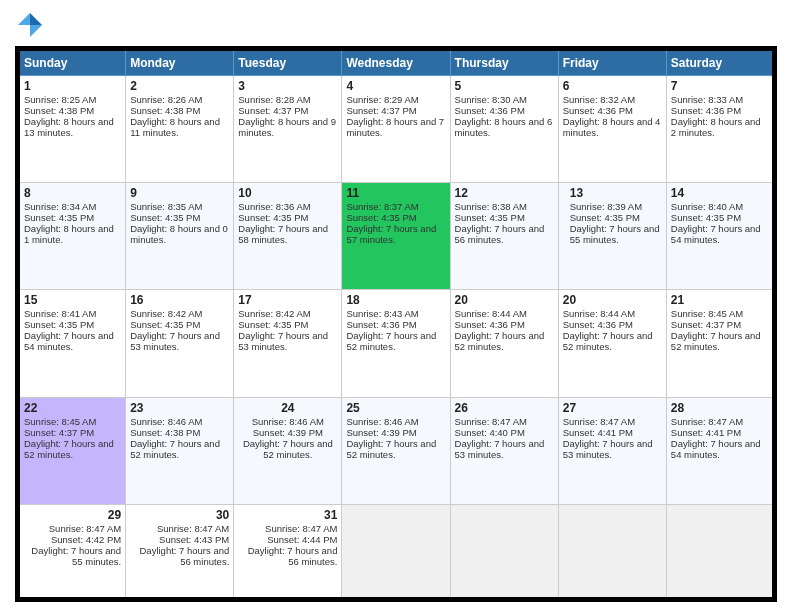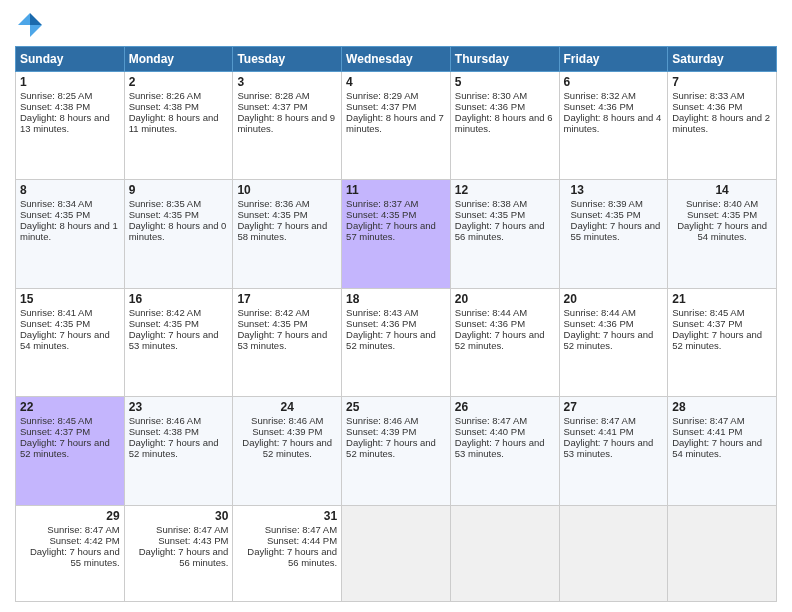--- a/index.html
+++ b/index.html
@@ -55,21 +55,21 @@
       font-weight: bold;
       color: #222;
       line-height: 1.1;
     }
     .location {
       font-size: 13px;
       color: #444;
     }
     .calendar {
       flex: 1;
-      border: 1px solid #000000;
+      border: 5px solid #000000;
       border-collapse: collapse;
       width: 100%;
       table-layout: fixed;
     }
     .calendar th {
       background: #2e6da4;
       color: #fff;
       font-size: 12px;
       font-weight: bold;
       padding: 5px 4px;
@@ -141,24 +141,24 @@
           <td><span class="day-num">3</span><span>Sunrise: 8:28 AM</span><br><span>Sunset: 4:37 PM</span><br><span>Daylight: 8 hours and 9 minutes.</span></td>
           <td><span class="day-num">4</span><span>Sunrise: 8:29 AM</span><br><span>Sunset: 4:37 PM</span><br><span>Daylight: 8 hours and 7 minutes.</span></td>
           <td><span class="day-num">5</span><span>Sunrise: 8:30 AM</span><br><span>Sunset: 4:36 PM</span><br><span>Daylight: 8 hours and 6 minutes.</span></td>
           <td><span class="day-num">6</span><span>Sunrise: 8:32 AM</span><br><span>Sunset: 4:36 PM</span><br><span>Daylight: 8 hours and 4 minutes.</span></td>
           <td><span class="day-num">7</span><span>Sunrise: 8:33 AM</span><br><span>Sunset: 4:36 PM</span><br><span>Daylight: 8 hours and 2 minutes.</span></td>
         </tr>
         <tr>
           <td style="background: rgb(245, 248, 252);"><span class="day-num">8</span><span>Sunrise: 8:34 AM</span><br><span>Sunset: 4:35 PM</span><br><span>Daylight: 8 hours and 1 minute.</span></td>
           <td style="background: rgb(245, 248, 252);"><span class="day-num">9</span><span>Sunrise: 8:35 AM</span><br><span>Sunset: 4:35 PM</span><br><span>Daylight: 8 hours and 0 minutes.</span></td>
           <td style="background: rgb(245, 248, 252);"><span class="day-num">10</span><span>Sunrise: 8:36 AM</span><br><span>Sunset: 4:35 PM</span><br><span>Daylight: 7 hours and 58 minutes.</span></td>
-          <td style="background: #c4b5fd;"><span class="day-num">11</span><span>Sunrise: 8:37 AM</span><br><span>Sunset: 4:35 PM</span><br><span>Daylight: 7 hours and 57 minutes.</span></td>
+          <td style="background: #22c55e;"><span class="day-num">11</span><span>Sunrise: 8:37 AM</span><br><span>Sunset: 4:35 PM</span><br><span>Daylight: 7 hours and 57 minutes.</span></td>
           <td style="background: rgb(245, 248, 252);"><span class="day-num">12</span><span>Sunrise: 8:38 AM</span><br><span>Sunset: 4:35 PM</span><br><span>Daylight: 7 hours and 56 minutes.</span></td>
           <td style="background: rgb(245, 248, 252); padding-left: 11px;"><span class="day-num">13</span><span>Sunrise: 8:39 AM</span><br><span>Sunset: 4:35 PM</span><br><span>Daylight: 7 hours and 55 minutes.</span></td>
-          <td style="background: rgb(245, 248, 252); text-align: center;"><span class="day-num">14</span><span>Sunrise: 8:40 AM</span><br><span>Sunset: 4:35 PM</span><br><span>Daylight: 7 hours and 54 minutes.</span></td>
+          <td style="background: rgb(245, 248, 252);"><span class="day-num">14</span><span>Sunrise: 8:40 AM</span><br><span>Sunset: 4:35 PM</span><br><span>Daylight: 7 hours and 54 minutes.</span></td>
         </tr>
         <tr>
           <td><span class="day-num">15</span><span>Sunrise: 8:41 AM</span><br><span>Sunset: 4:35 PM</span><br><span>Daylight: 7 hours and 54 minutes.</span></td>
           <td><span class="day-num">16</span><span>Sunrise: 8:42 AM</span><br><span>Sunset: 4:35 PM</span><br><span>Daylight: 7 hours and 53 minutes.</span></td>
           <td><span class="day-num">17</span><span>Sunrise: 8:42 AM</span><br><span>Sunset: 4:35 PM</span><br><span>Daylight: 7 hours and 53 minutes.</span></td>
           <td><span class="day-num">18</span><span>Sunrise: 8:43 AM</span><br><span>Sunset: 4:36 PM</span><br><span>Daylight: 7 hours and 52 minutes.</span></td>
           <td><span class="day-num">20</span><span>Sunrise: 8:44 AM</span><br><span>Sunset: 4:36 PM</span><br><span>Daylight: 7 hours and 52 minutes.</span></td>
           <td><span class="day-num">20</span><span>Sunrise: 8:44 AM</span><br><span>Sunset: 4:36 PM</span><br><span>Daylight: 7 hours and 52 minutes.</span></td>
           <td><span class="day-num">21</span><span>Sunrise: 8:45 AM</span><br><span>Sunset: 4:37 PM</span><br><span>Daylight: 7 hours and 52 minutes.</span></td>
         </tr>

